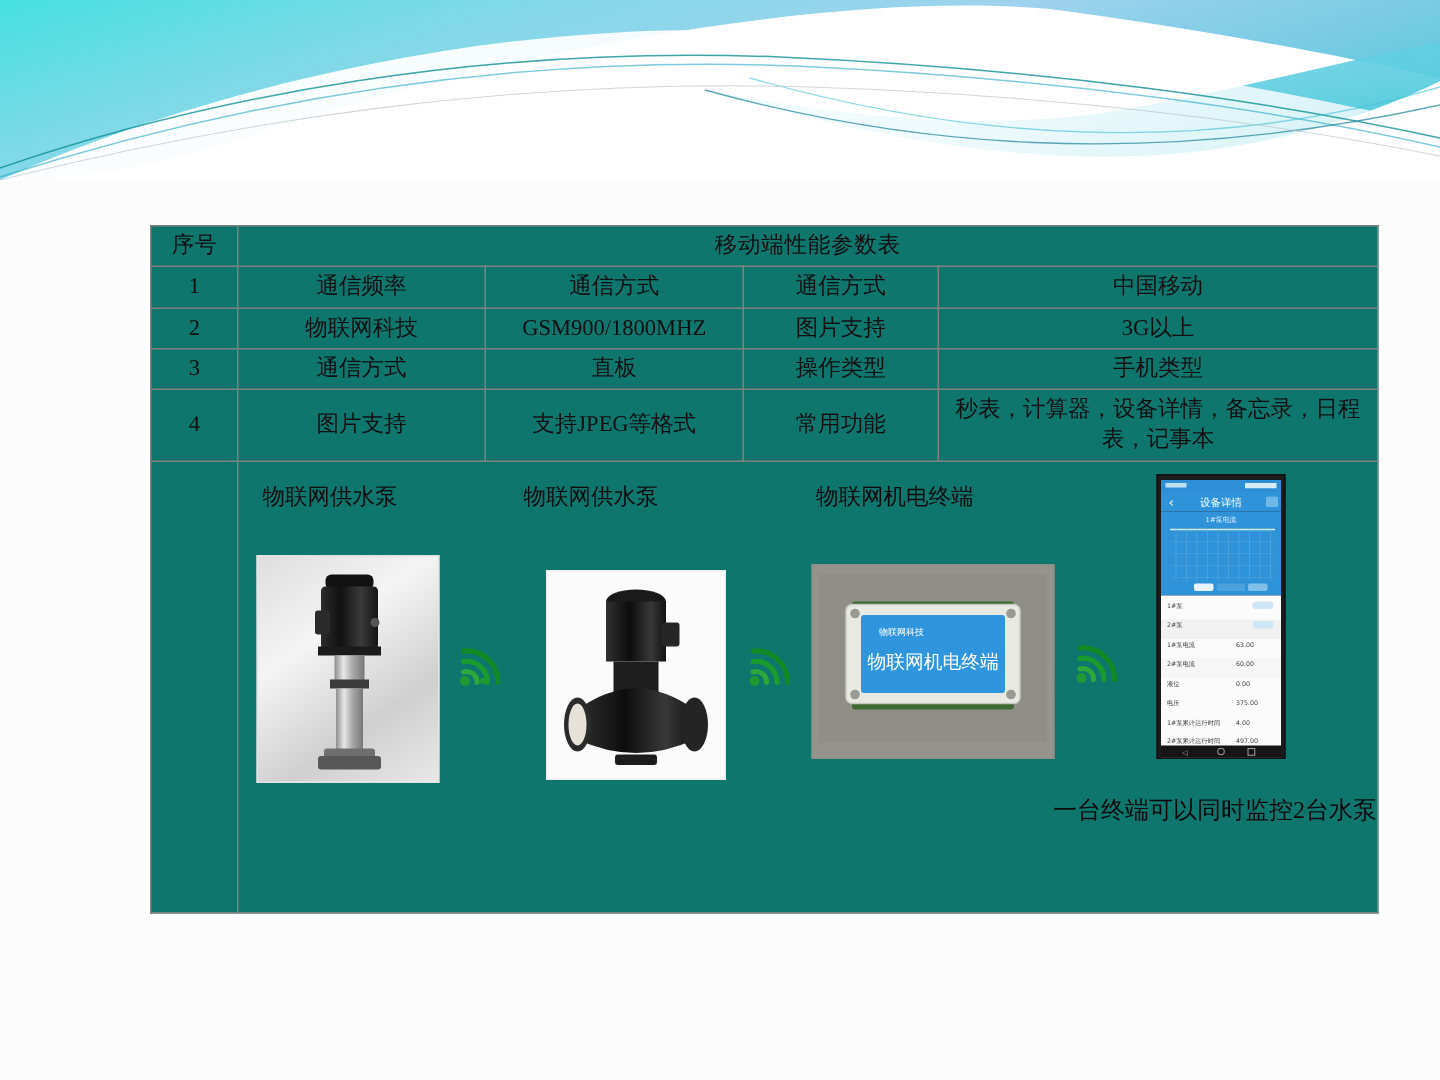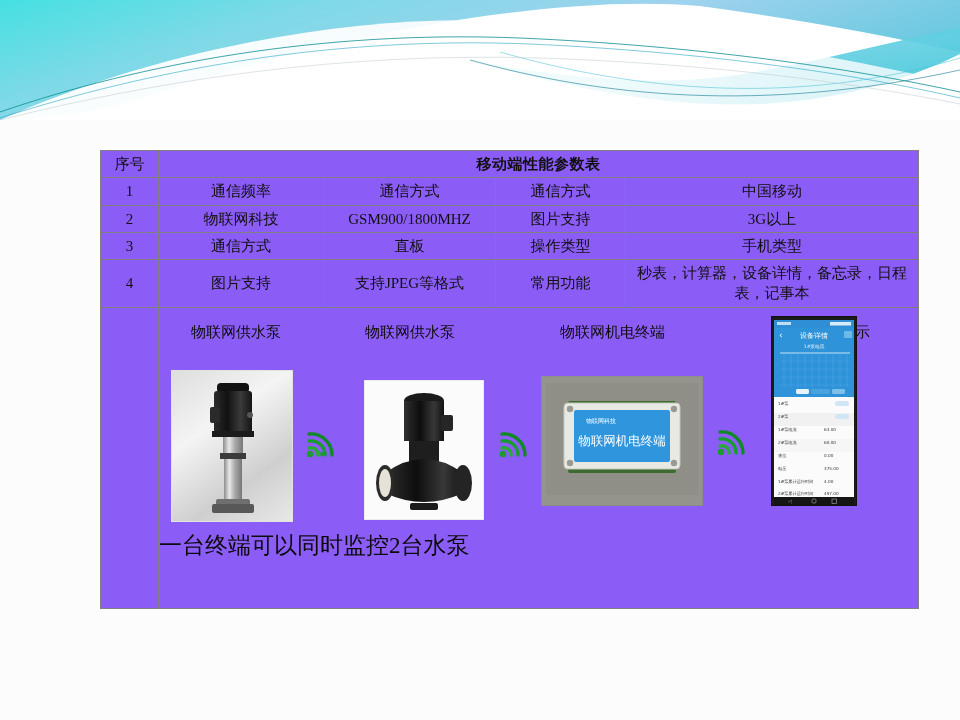--- a/index.html
+++ b/index.html
@@ -26,40 +26,40 @@
   #header-band svg { display: block; }
 
   
   #param-table {
     position: absolute;
     left: 100px;
     top: 150px;
     width: 818px;
     border-collapse: collapse;
     table-layout: fixed;
-    background: #8b5cf6;
+    background: #0f766e;
   }
   #param-table td {
     border: 1px solid #808080;
     text-align: center;
     vertical-align: middle;
     font-size: 15px;
     color: #101010;
     padding: 3px 4px;
     line-height: 1.35;
     font-family: "Liberation Serif", "DejaVu Serif", serif;
   }
   .col-no    { width: 58px; }
   .col-k1    { width: 165px; }
   .col-v1    { width: 172px; }
   .col-k2    { width: 130px; }
   .col-v2    { width: 293px; }
 
   .title-cell {
-    font-weight: bold;
+    font-weight: normal;
     font-size: 16px;
     letter-spacing: 0.5px;
   }
   .row-h { height: 26px; }
   .row-4 { height: 44px; }
 
   
   .diagram-cell {
     height: 300px;
     padding: 0 !important;
@@ -71,21 +71,20 @@
     width: 100%;
     height: 300px;
   }
 
   .dev-label {
     position: absolute;
     font-size: 15px;
     color: #0d0d0d;
     white-space: nowrap;
     font-family: "Liberation Serif", "DejaVu Serif", serif;
-    margin-left: 16px;
   }
   #lbl-pump1 { left: 16px;  top: 14px; }
   #lbl-pump2 { left: 190px; top: 14px; }
   #lbl-term  { left: 385px; top: 14px; }
   #lbl-phone { left: 620px; top: 14px; }
 
   .dev-img {
     position: absolute;
     overflow: hidden;
   }
@@ -118,22 +117,22 @@
   
   .wifi-icon { position: absolute; }
   #wifi-1 { left: 145px; top: 120px; }
   #wifi-2 { left: 338px; top: 120px; }
   #wifi-3 { left: 556px; top: 118px; }
 
   #caption {
     position: absolute;
     left: 0; right: 0;
     top: 222px;
-    text-align: left;
-    font-size: 23px;
+    text-align: right;
+    font-size: 16px;
     color: #0b0b0b;
     font-family: "Liberation Serif", "DejaVu Serif", serif;
   }
 </style>
 </head>
 <body>
 
 <div id="header-band">
   <svg width="960" height="120" viewBox="0 0 960 120" xmlns="http://www.w3.org/2000/svg">
     <defs>

